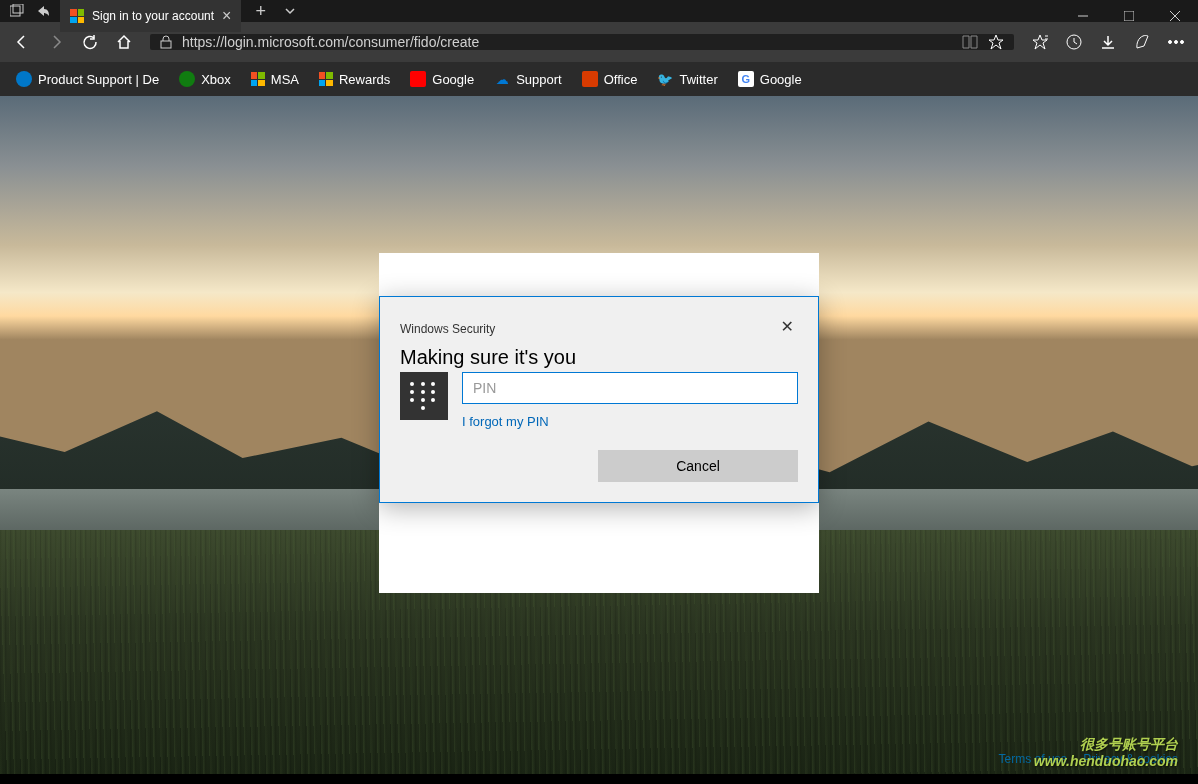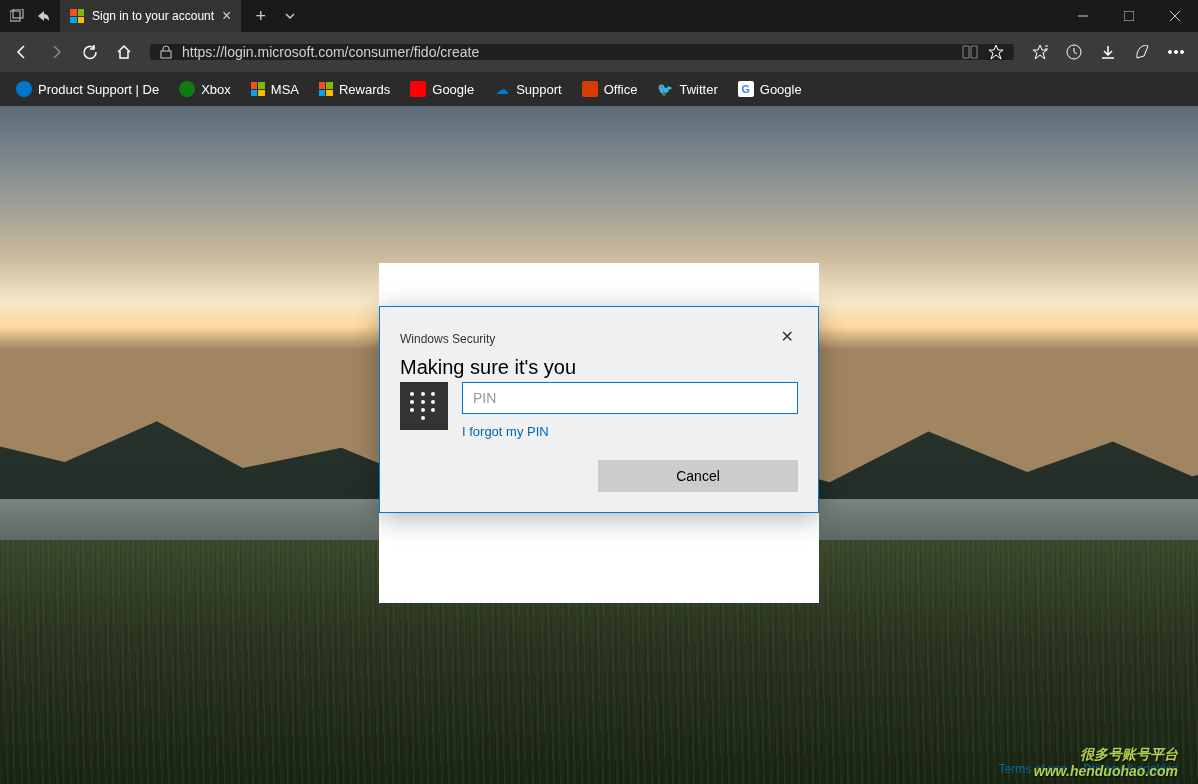--- a/index.html
+++ b/index.html
@@ -1,18 +1,18 @@
 <!DOCTYPE html>
 <html><head>
 <meta charset="utf-8">
 <style>
 * { margin: 0; padding: 0; box-sizing: border-box; font-family: 'Segoe UI', Tahoma, sans-serif; }
 body { width: 1198px; height: 784px; background: #000; overflow: hidden; position: relative; }
 
-.titlebar { height: 32px; background: #1a1a1a; display: flex; align-items: center; color: #ccc; }
+.titlebar { height: 22px; background: #1a1a1a; display: flex; color: #ccc; }
 .titlebar-left { display: flex; align-items: center; gap: 12px; padding: 0 10px; }
 .titlebar-left svg { fill: #ccc; }
 .tab { display: flex; align-items: center; background: #333; height: 32px; padding: 0 10px; max-width: 200px; gap: 8px; }
 .tab-title { font-size: 12px; color: #fff; white-space: nowrap; overflow: hidden; text-overflow: ellipsis; flex: 1; }
 .ms-logo { width: 14px; height: 14px; display: grid; grid-template: 1fr 1fr / 1fr 1fr; gap: 1px; }
 .ms-logo span:nth-child(1){background:#f25022}.ms-logo span:nth-child(2){background:#7fba00}.ms-logo span:nth-child(3){background:#00a4ef}.ms-logo span:nth-child(4){background:#ffb900}
 .tab-close { color: #ccc; font-size: 16px; cursor: pointer; }
 .tab-actions { display: flex; align-items: center; gap: 18px; padding: 0 14px; color: #ccc; }
 .window-controls { margin-left: auto; display: flex; }
 .window-controls > div { width: 46px; height: 32px; display: flex; align-items: center; justify-content: center; color: #ccc; cursor: pointer; }

